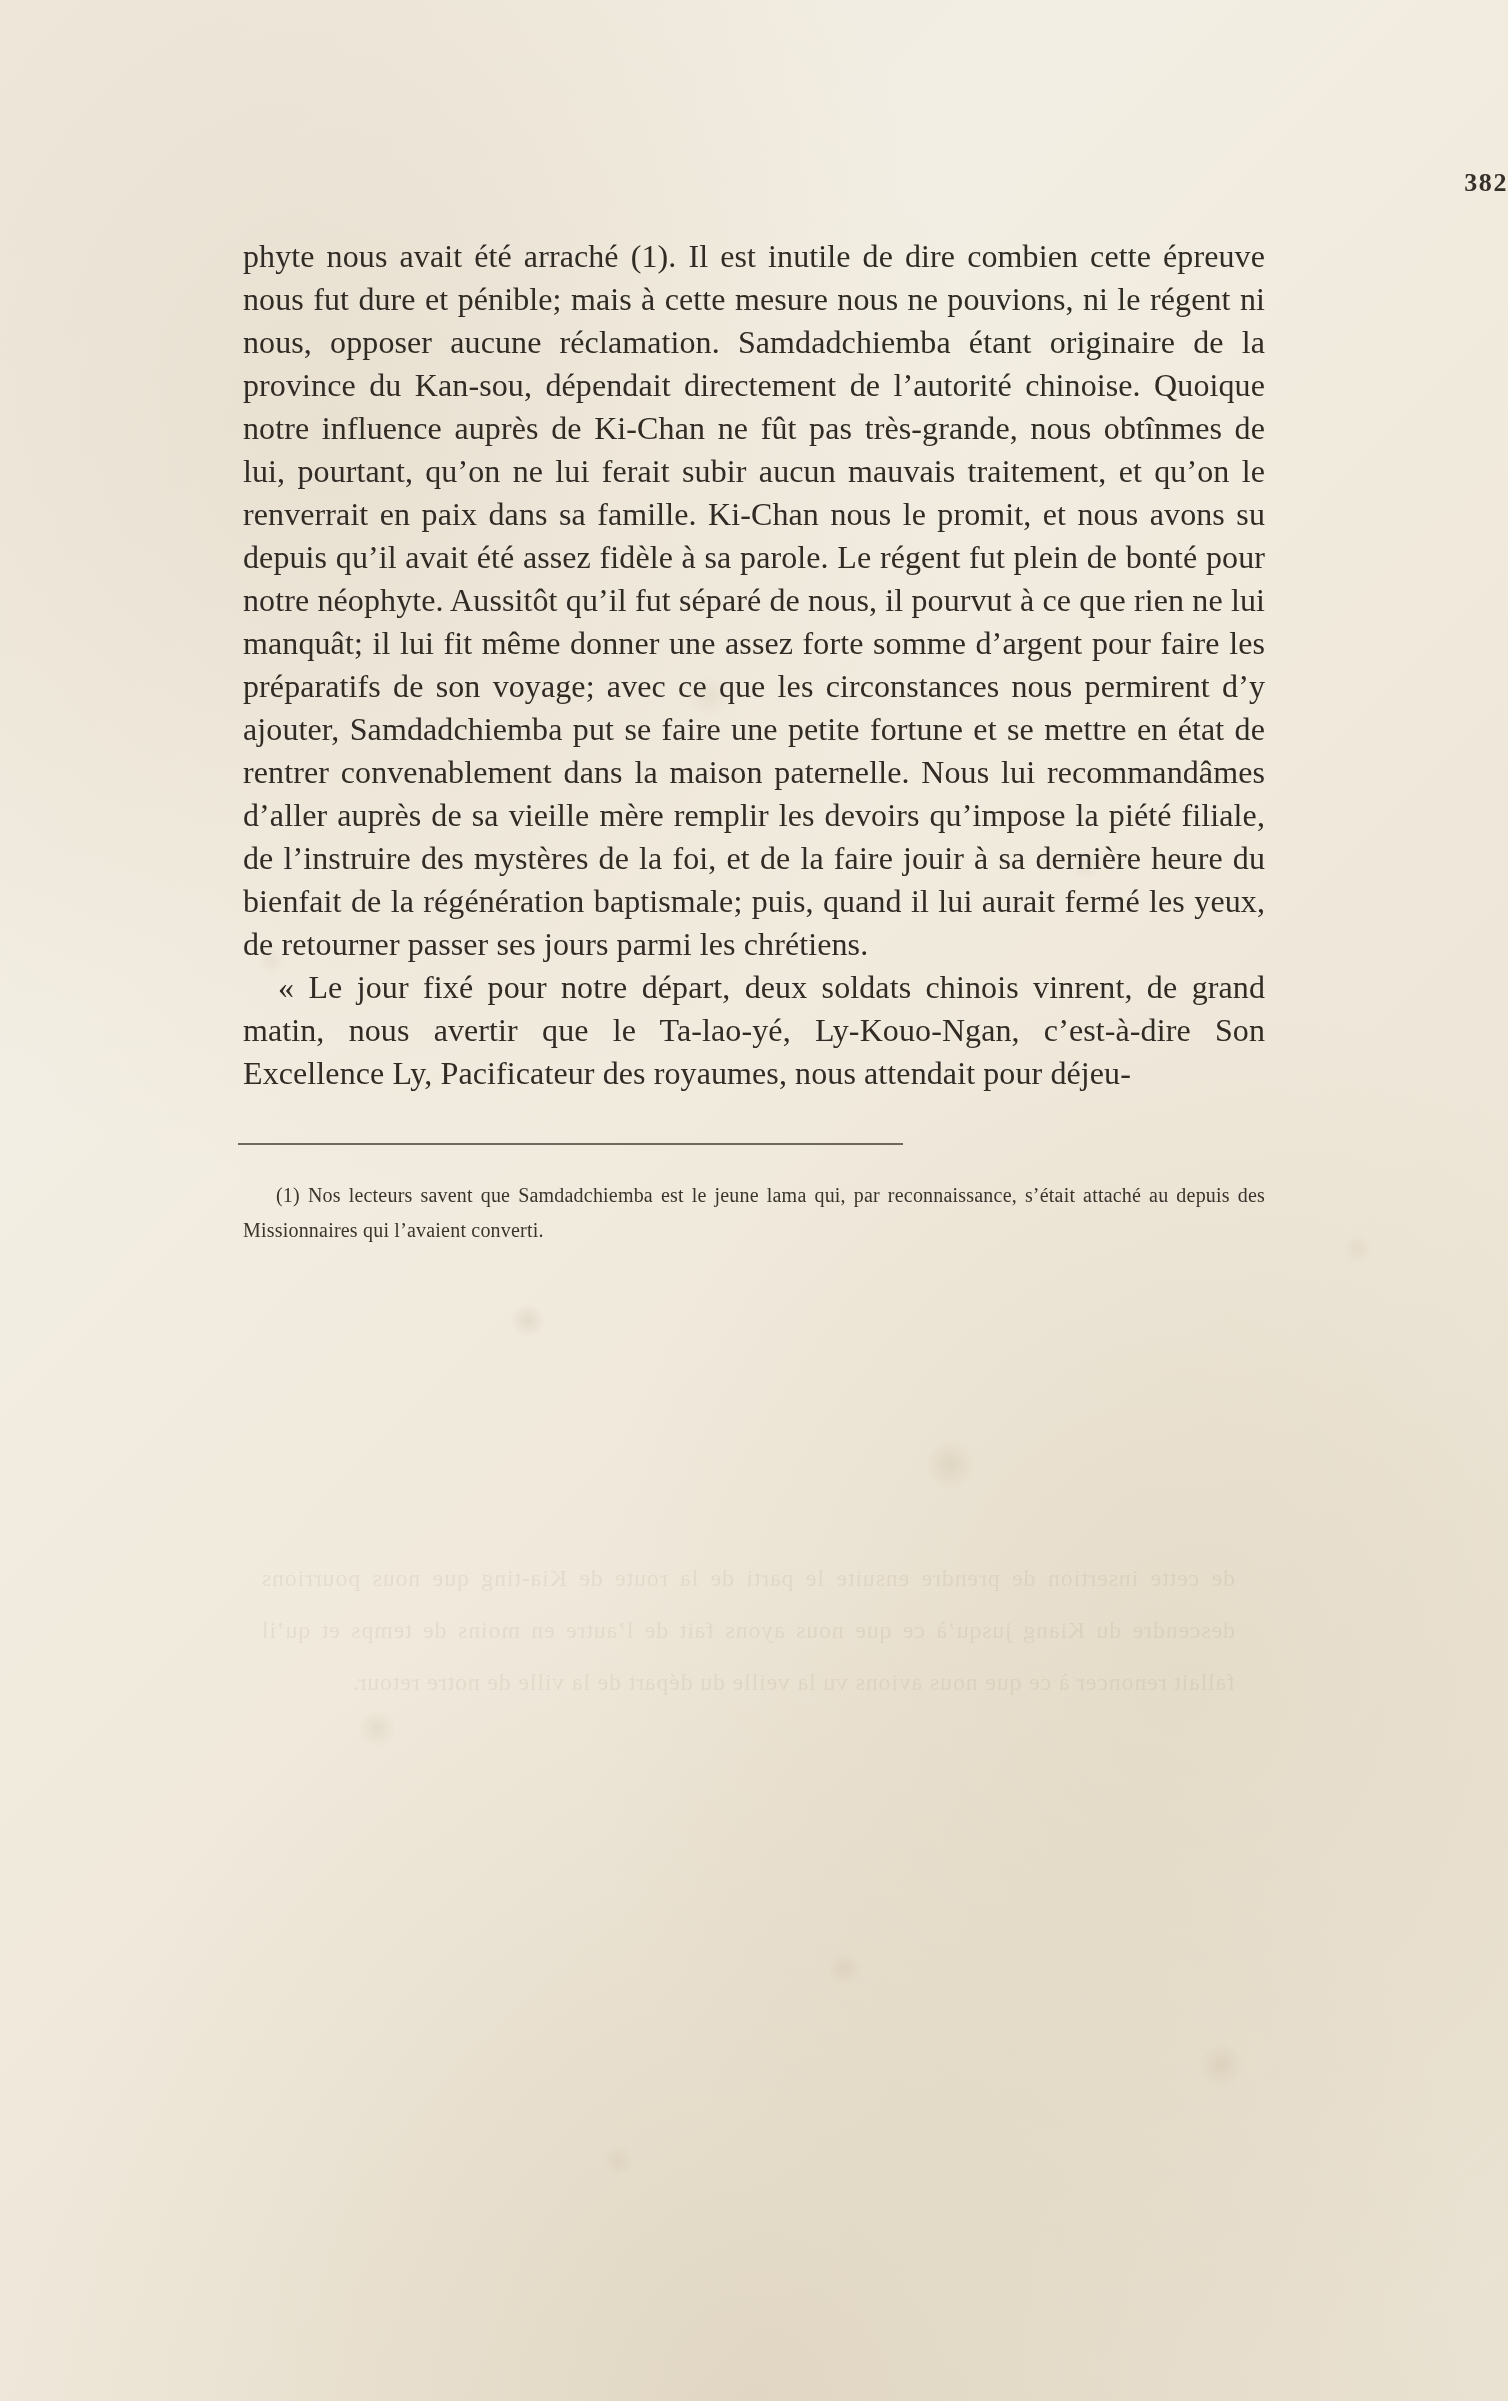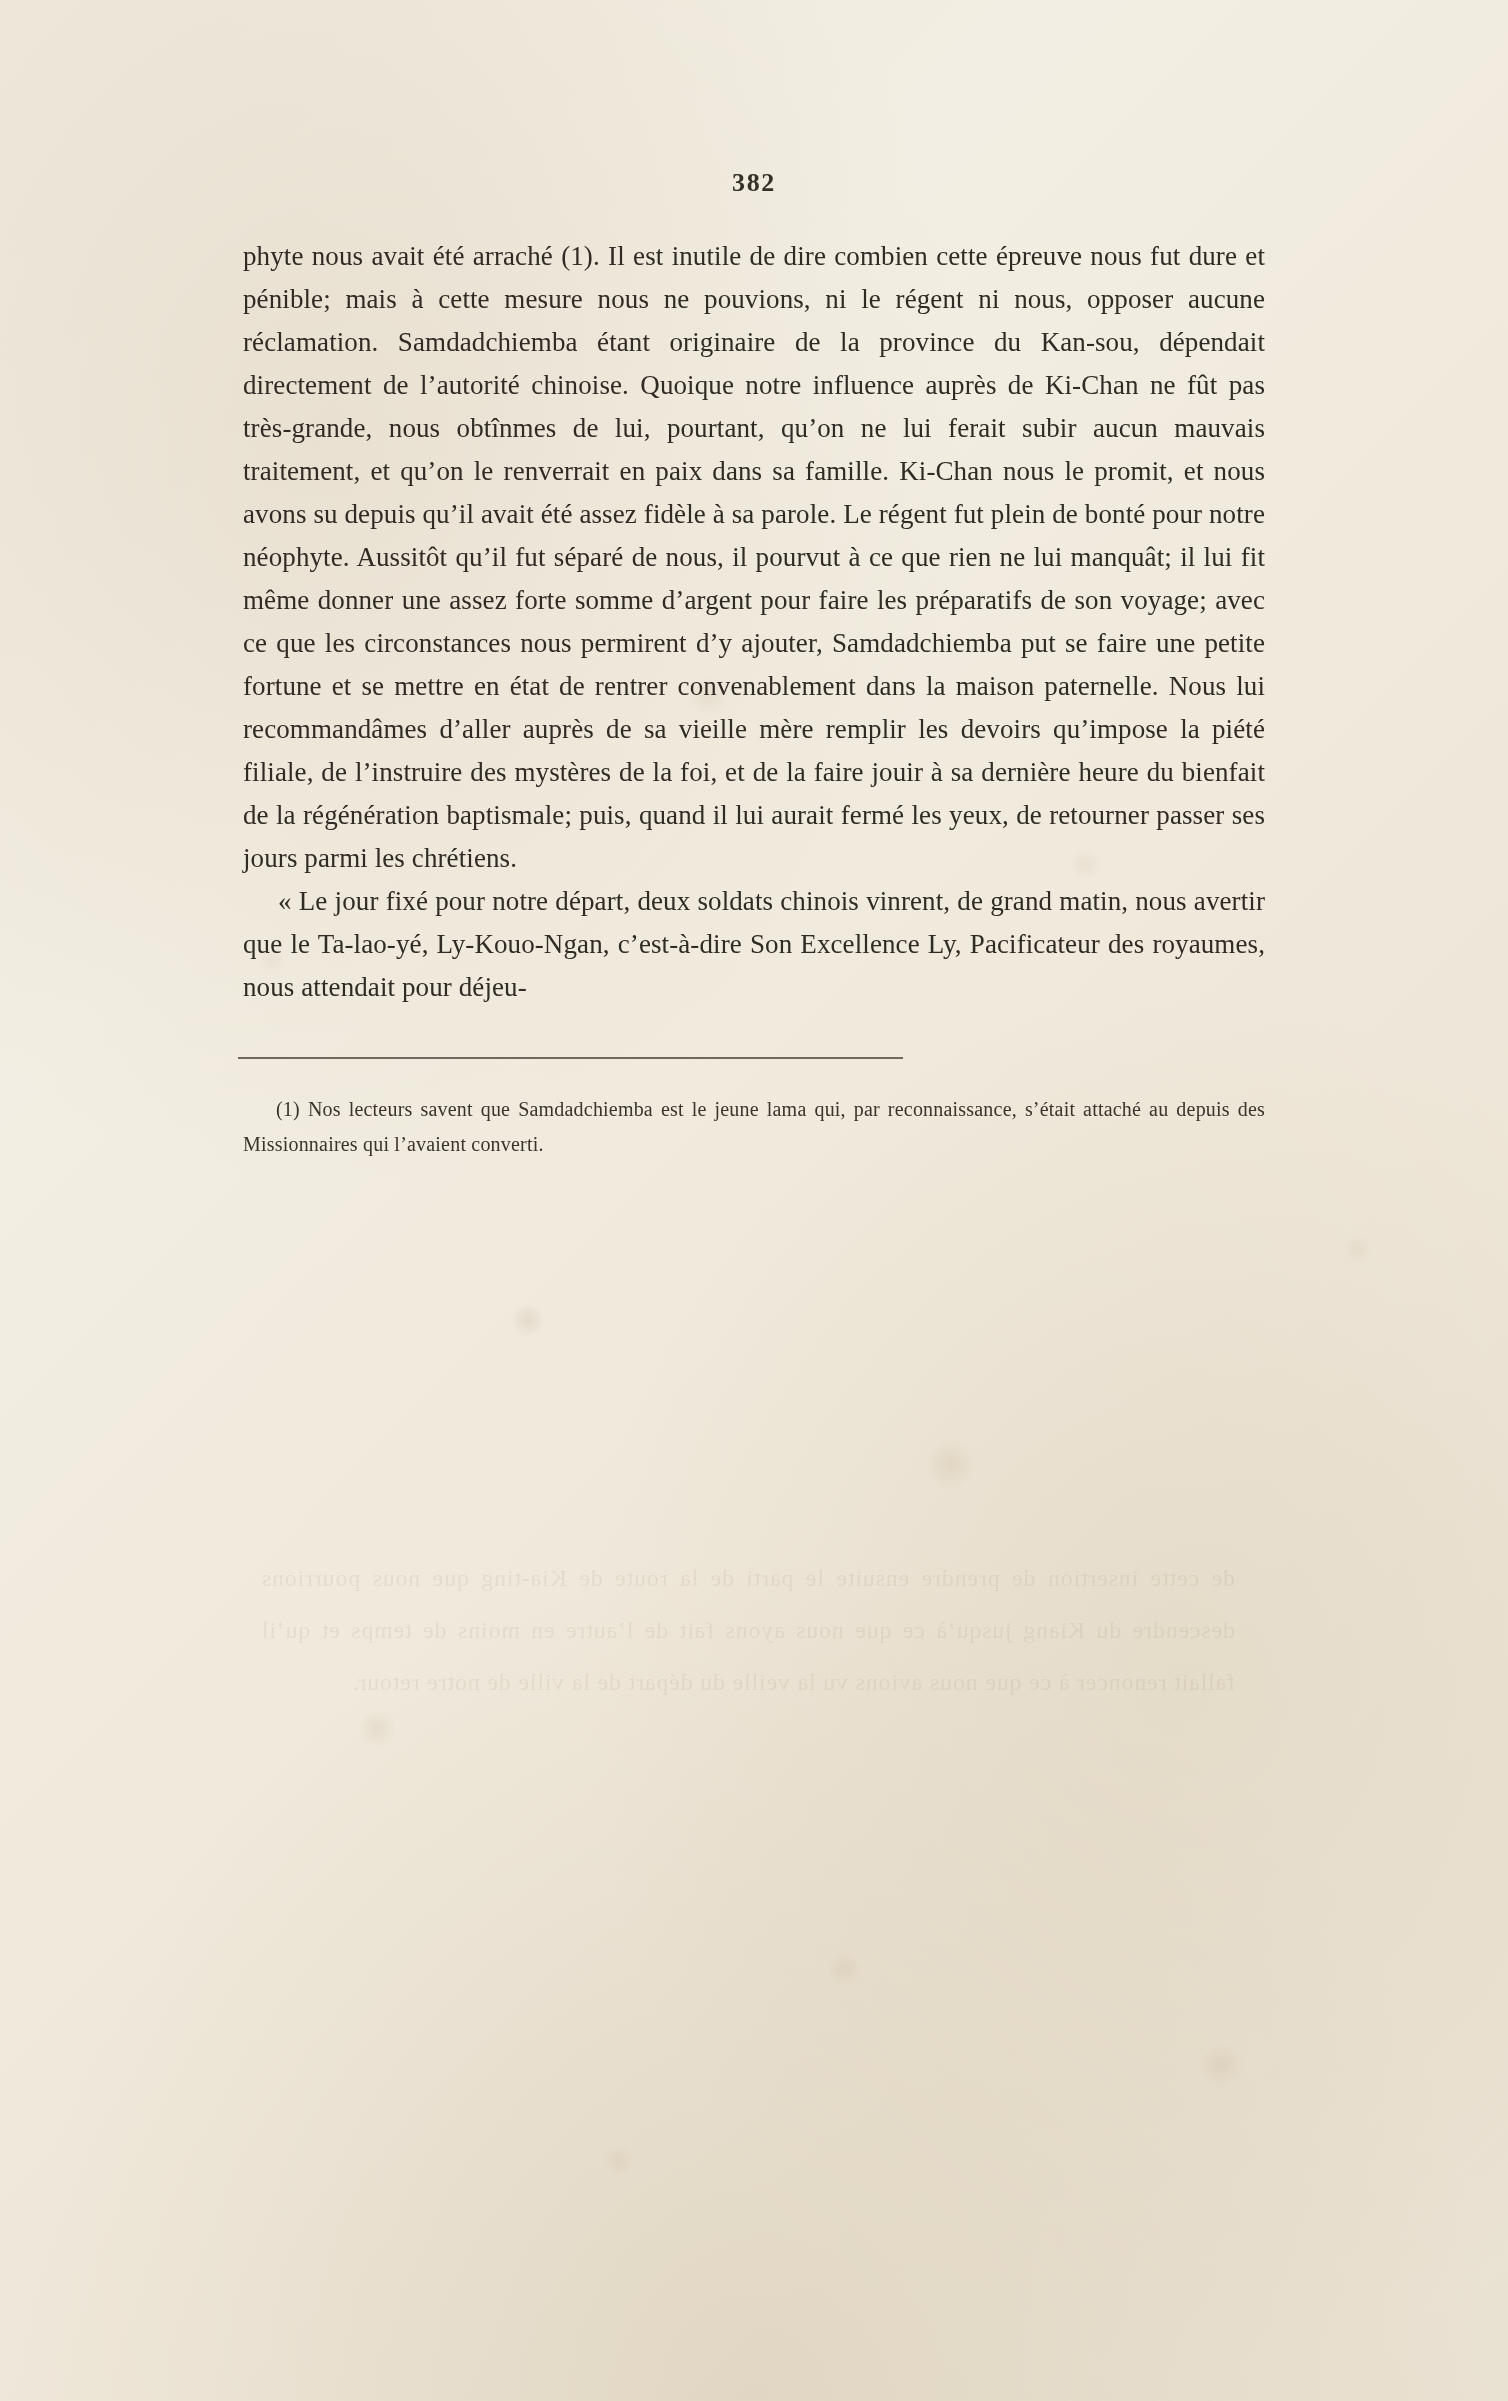--- a/index.html
+++ b/index.html
@@ -64,32 +64,32 @@
   }
 
   .content {
     position: absolute;
     left: 0;
     top: 0;
     width: 1508px;
   }
 
   .folio {
-    text-align: center;
+    text-align: right;
     font-size: 26px;
     letter-spacing: 1.6px;
     color: #35302a;
     margin-top: 168px;
     font-weight: 600;
   }
 
   .textblock {
     width: 1022px;
     margin: 37px auto 0 auto;
-    font-size: 27px;
+    font-size: 32px;
     line-height: 43px;
     text-align: justify;
     text-justify: inter-word;
     color: #302b25;
     letter-spacing: 0.1px;
   }
 
   .textblock p {
     margin: 0;
   }

